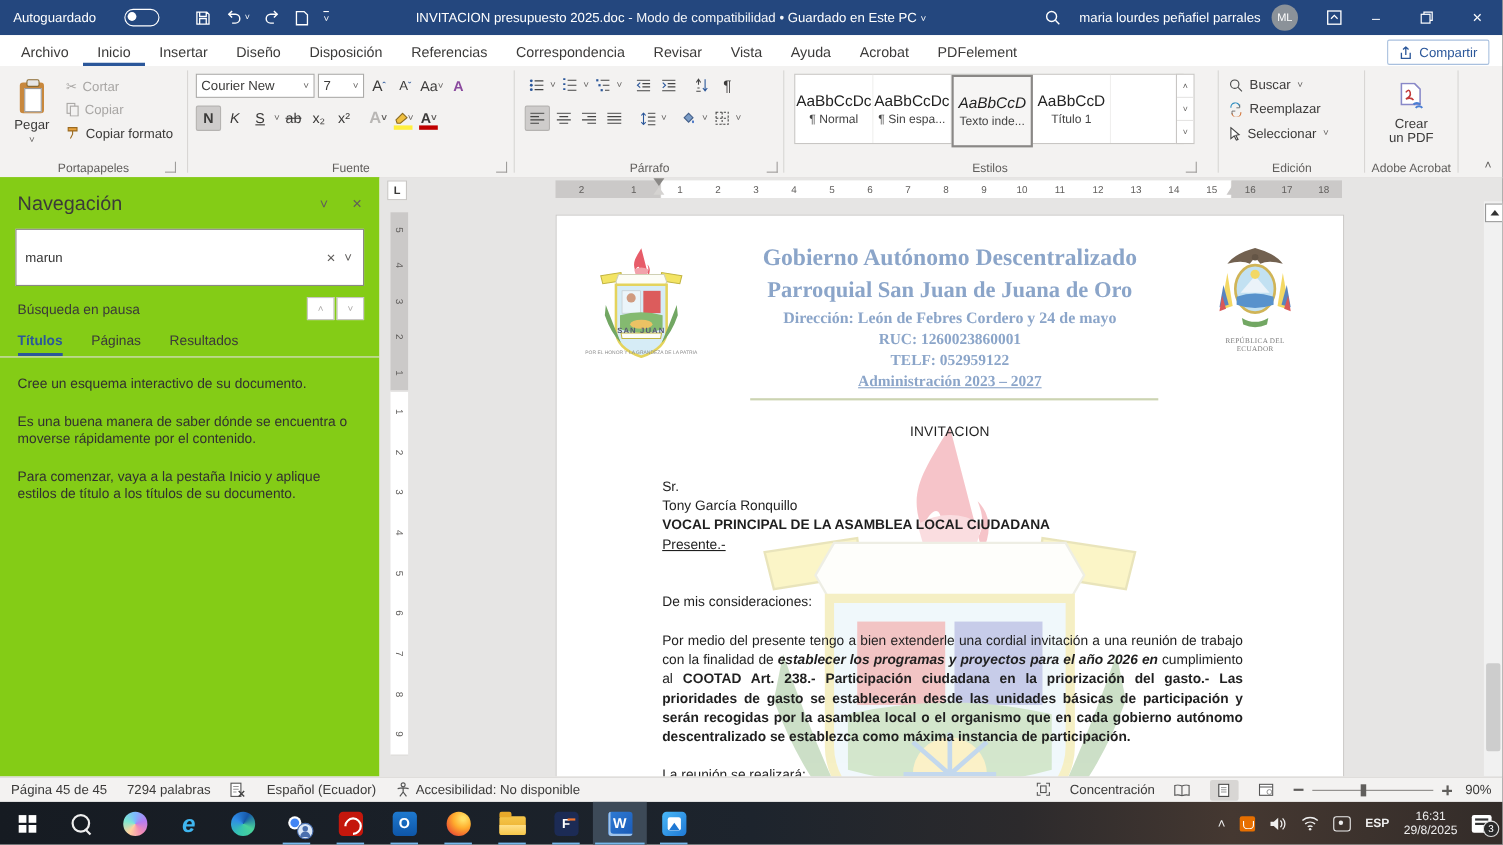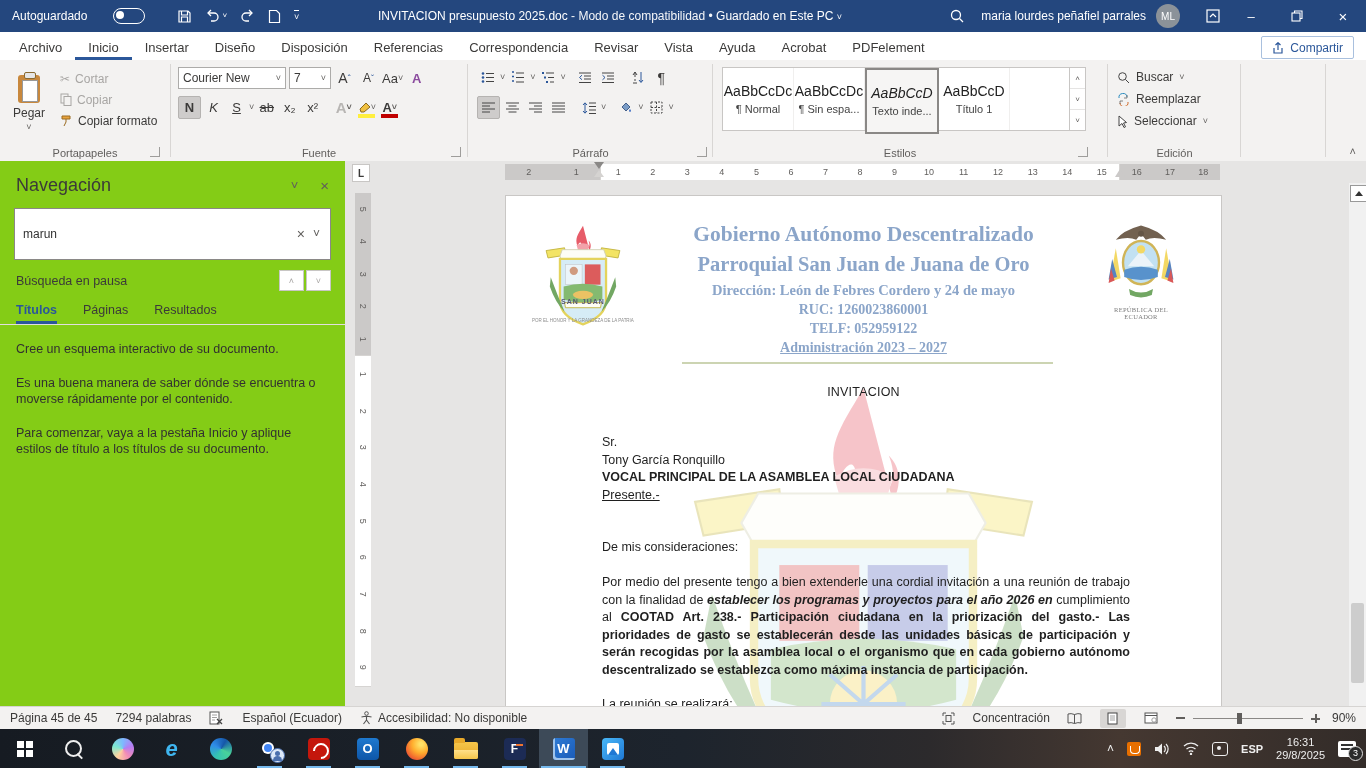--- a/index.html
+++ b/index.html
@@ -522,20 +522,31 @@
               <path d="M2 1 L2 11 L5 8.5 L7 12.5 L8.5 11.8 L6.5 8 L9.5 7.5 z" fill="#fff" stroke="#444"></path>
             </svg>
             <span>Seleccionar</span>
             <span class="chev">˅</span>
           </div>
       </div>
       <div class="glabel">Edición</div>
     </div>
     <div class="gsep" style="left:1240px"></div>
 
+    <div class="rgroup" style="left:1242px;width:82px">
+      <div class="bigbtn" style="left:14px;top:5px;width:54px;height:76px">
+        <svg class="ic" width="26" height="28" viewBox="0 0 26 28">
+            <path d="M4 1 h12 l5 5 v14 h-17 z" fill="#fff" stroke="#8888c8" stroke-width="1.4"></path>
+            <path d="M8 9 q3 -4 4 0 q1 4 -4 6 q5 -2 7 1" fill="none" stroke="#c23a3a" stroke-width="1.4"></path>
+            <path d="M15 20 a4 4 0 0 1 6 0 M17 23 a4 4 0 0 1 6 0" fill="none" stroke="#4a7fd4" stroke-width="1.8"></path>
+          </svg>
+        <span style="line-height:13px;text-align:center"><span>Crear</span><br><span>un PDF</span></span>
+      </div>
+      <div class="glabel">Adobe Acrobat</div>
+    </div>
     <div class="gsep" style="left:1325px"></div>
     <span class="collapse">˄</span>
   </div>
 
   <div class="main">
 
     <div class="navpane">
       <div class="np-head">
         <span class="np-title">Navegación</span>
         <span class="np-hbtn">˅</span>
@@ -724,21 +735,21 @@
       <span>Español (Ecuador)</span>
       <span style="display:flex;align-items:center;gap:5px">
         <svg class="ic" width="13" height="14" viewBox="0 0 13 14">
             <circle cx="6.5" cy="2.5" r="1.8" fill="none" stroke="#555"></circle>
             <path d="M1.5 6 Q6.5 4.5 11.5 6 M6.5 5.5 V9 M6.5 9 L3.5 13 M6.5 9 L9.5 13" fill="none" stroke="#555" stroke-width="1.1"></path>
           </svg>
         <span>Accesibilidad: No disponible</span>
       </span>
     </div>
     <div class="st-right">
-      <span style="display:flex;align-items:center;gap:18px">
+      <span style="display:flex;gap:18px">
         <svg class="ic" width="13" height="13" viewBox="0 0 13 13">
             <path d="M1 4 V1 h3 M9 1 h3 v3 M12 9 v3 h-3 M4 12 H1 V9" fill="none" stroke="#555"></path>
             <rect x="4" y="3.5" width="5" height="6" fill="none" stroke="#555"></rect>
           </svg>
         <span>Concentración</span>
       </span>
       <span class="viewbtn">
           <svg class="ic" width="15" height="11" viewBox="0 0 15 11">
             <path d="M1 1 Q4 0 7.5 1.5 Q11 0 14 1 V10 Q11 9 7.5 10.5 Q4 9 1 10 Z M7.5 1.5 V10.5" fill="none" stroke="#555"></path>
           </svg>

